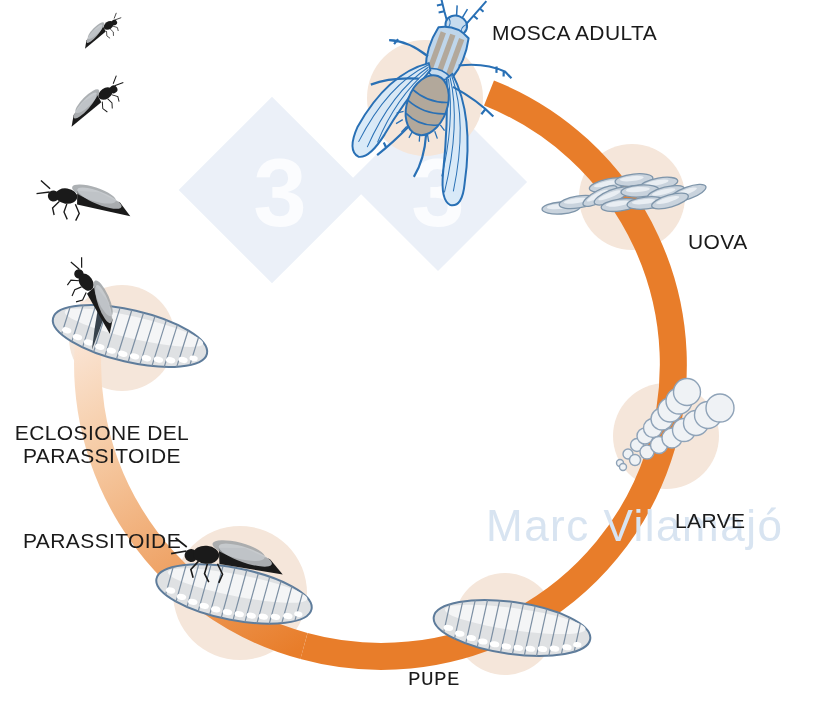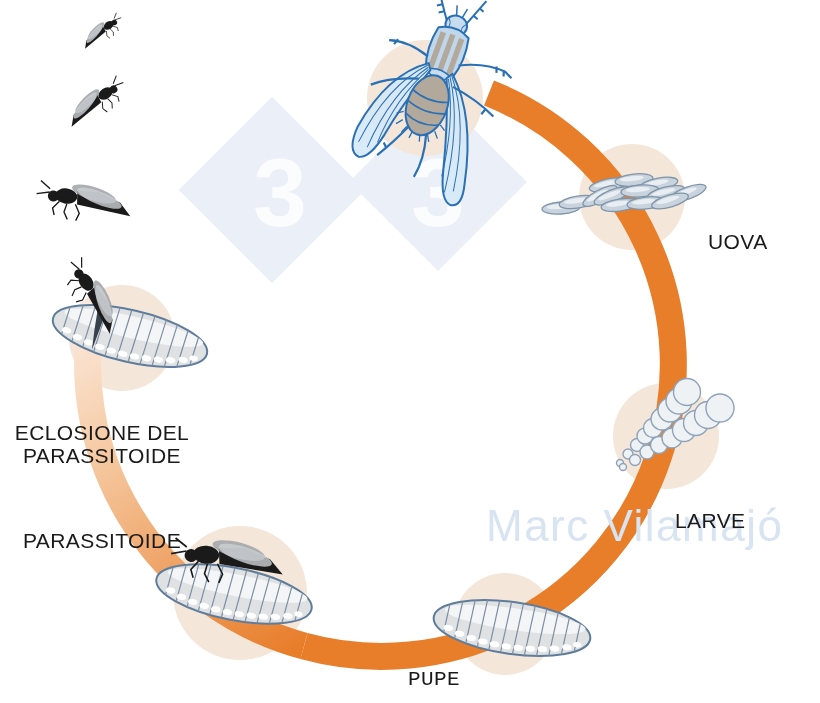--- a/index.html
+++ b/index.html
@@ -5,21 +5,21 @@
   html,body{margin:0;padding:0;background:#ffffff;}
   .canvas{
     position:relative;width:820px;height:703px;background:#ffffff;overflow:hidden;
     font-family:"Liberation Sans",sans-serif;
   }
   .art{position:absolute;left:0;top:0;}
   .stage-label{
     position:absolute;font-size:21px;color:#1a1a1a;letter-spacing:.4px;white-space:nowrap;
   }
   .label-mosca{left:492px;top:21px;}
-  .label-uova{left:688px;top:230px;margin-left:20px;}
+  .label-uova{left:688px;top:230px;}
   .label-larve{left:675px;top:509px;}
   .label-pupe{left:408px;top:668px;font-family:Liberation Mono, monospace;}
   .label-parassitoide{left:23px;top:529px;}
   .label-eclosione{left:0px;top:385px;width:204px;text-align:center;line-height:23px;margin-top:36px;}
   .wm-author{
     position:absolute;left:486px;top:501px;font-size:44px;color:#d8e4f1;letter-spacing:1.5px;white-space:nowrap;text-align:center;
   }
 </style>
 </head>
 <body>
@@ -197,20 +197,21 @@
       <path d="M18,-12 Q45,-8 66,2 M56,-2 L54,4" stroke-width="2.2"></path>
       <path d="M-16,-32 Q-40,-40 -58,-34 M-50,-38 L-52,-32" stroke-width="2.2"></path>
       <path d="M-17,-8 Q-44,0 -60,14" stroke-width="2.2"></path>
       <path d="M-10,40 Q-20,62 -30,78 M-24,68 L-28,64" stroke-width="2.2"></path>
       <path d="M9,42 Q16,66 12,86" stroke-width="2.2"></path>
     </g>
   </svg>
 
   <div class="wm-author">Marc Vilamajó</div>
 
+  <div class="stage-label label-mosca">MOSCA ADULTA</div>
   <div class="stage-label label-uova">UOVA</div>
   <div class="stage-label label-larve">LARVE</div>
   <div class="stage-label label-pupe">PUPE</div>
   <div class="stage-label label-parassitoide">PARASSITOIDE</div>
   <div class="stage-label label-eclosione">
     <div>ECLOSIONE DEL</div>
     <div>PARASSITOIDE</div>
   </div>
 
 </div>

